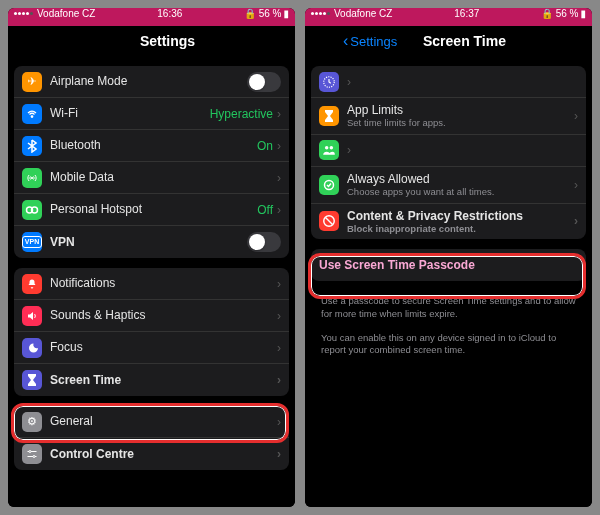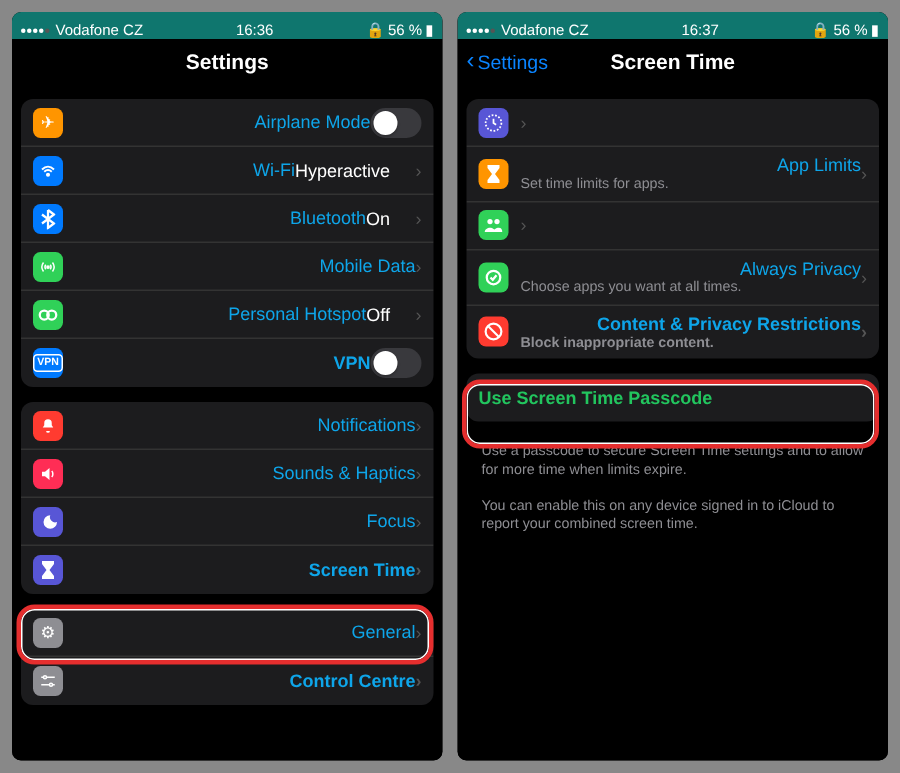--- a/index.html
+++ b/index.html
@@ -19,40 +19,41 @@
     background: #000;
     border-radius: 6px;
     overflow: hidden;
     display: flex;
     flex-direction: column;
     position: relative;
   }
   .status-bar {
     height: 18px;
     display: flex;
-    align-items: flex-end;
+    align-items: flex-start;
     justify-content: space-between;
     padding: 0 6px;
     font-size: 10px;
-    background: #0f766e;
+    background: #be185d;
     color: #fff;
   }
   .status-left, .status-right { display: flex; align-items: center; gap: 2px; }
   .sig-dots { display: flex; gap: 1px; margin-right: 2px; }
   .dot { width: 3px; height: 3px; border-radius: 50%; background: #fff; }
   .dot.dim { background: #555; }
   .nav-bar {
     height: 30px;
     display: flex;
     align-items: center;
     justify-content: center;
     position: relative;
     background: #000;
     font-size: 14px;
     font-weight: 600;
+    margin-left: 32px;
   }
   .nav-back {
     position: absolute;
     left: 6px;
     color: #0a84ff;
     font-size: 13px;
     font-weight: 400;
     display: flex;
     align-items: center;
   }
@@ -84,36 +85,36 @@
     border-radius: 5px;
     margin-right: 8px;
     display: flex;
     align-items: center;
     justify-content: center;
     font-size: 11px;
     color: #fff;
     flex-shrink: 0;
   }
   .row .texts { flex: 1; min-width: 0; }
-  .row .label { font-size: 12px; color: #0ea5e9; line-height: 1.2; text-align: right; }
+  .row .label { font-size: 12px; color: #e5e5e5; line-height: 1.2; }
   .row .sub { font-size: 9.5px; color: #8e8e93; line-height: 1.2; }
-  .row .value { font-size: 12px; color: #ffffff; margin-right: 17px; }
+  .row .value { font-size: 12px; color: #22c55e; margin-right: 4px; }
   .row .chev { color: #555; font-size: 12px; }
   .toggle {
     width: 34px; height: 20px; border-radius: 10px;
     background: #39393d; position: relative; flex-shrink: 0;
   }
   .toggle.on { background: #30d158; }
   .toggle .knob {
     width: 16px; height: 16px; border-radius: 50%;
     background: #fff; position: absolute; top: 2px; left: 2px;
     box-shadow: 0 1px 2px rgba(0,0,0,.3);
   }
   .toggle.on .knob { left: 16px; }
-  .link-row { color: #22c55e; font-size: 12px; }
+  .link-row { color: #f9a8d4; font-size: 12px; }
   .footer-text {
     font-size: 9.5px;
     color: #8e8e93;
     padding: 4px 10px 8px 10px;
     line-height: 1.3;
   }
   .highlight {
     position: absolute;
     border: 3px solid #e52e2e;
     border-radius: 12px;
@@ -363,21 +364,21 @@
         <div class="chev">›</div>
       </div>
       <div class="row">
         <div class="icon" style="background:#30d158">
           <svg width="12" height="12" viewBox="0 0 24 24" fill="none" stroke="#fff" stroke-width="3">
               <circle cx="12" cy="12" r="9"></circle>
               <path d="M8 12l3 3 5-6"></path>
             </svg>
         </div>
         <div class="texts">
-          <div class="label">Always Privacy</div>
+          <div class="label">Always Allowed</div>
           <div class="sub">Choose apps you want at all times.</div>
         </div>
         <div class="chev">›</div>
       </div>
       <div class="row">
         <div class="icon" style="background:#ff3b30">
           <svg width="14" height="14" viewBox="0 0 24 24" fill="none" stroke="#fff" stroke-width="2.5">
               <circle cx="12" cy="12" r="9"></circle>
               <path d="M6 6l12 12"></path>
             </svg>

